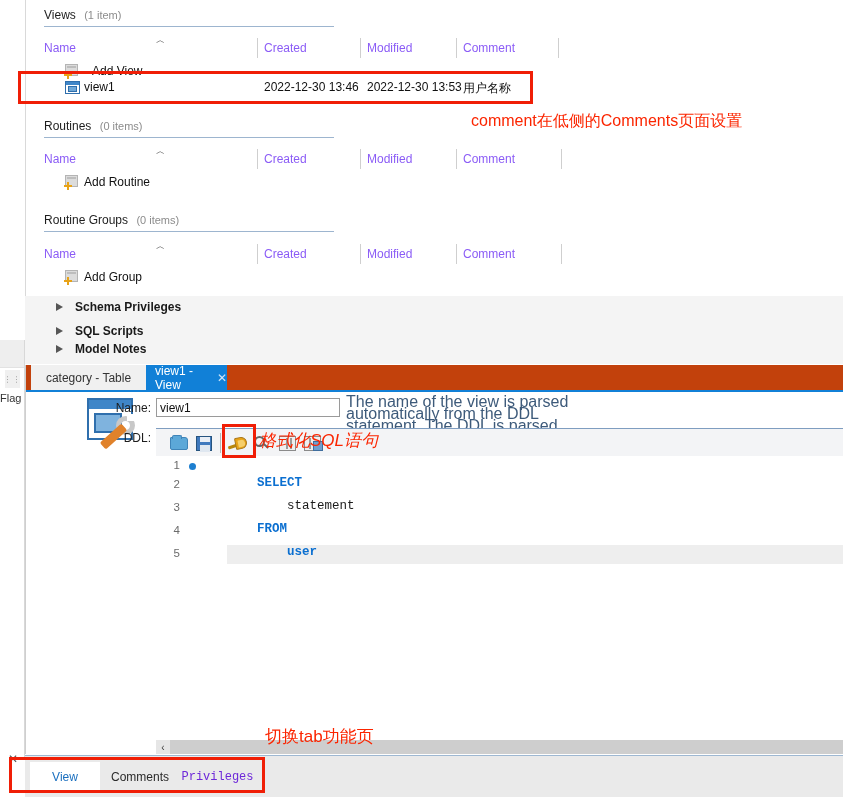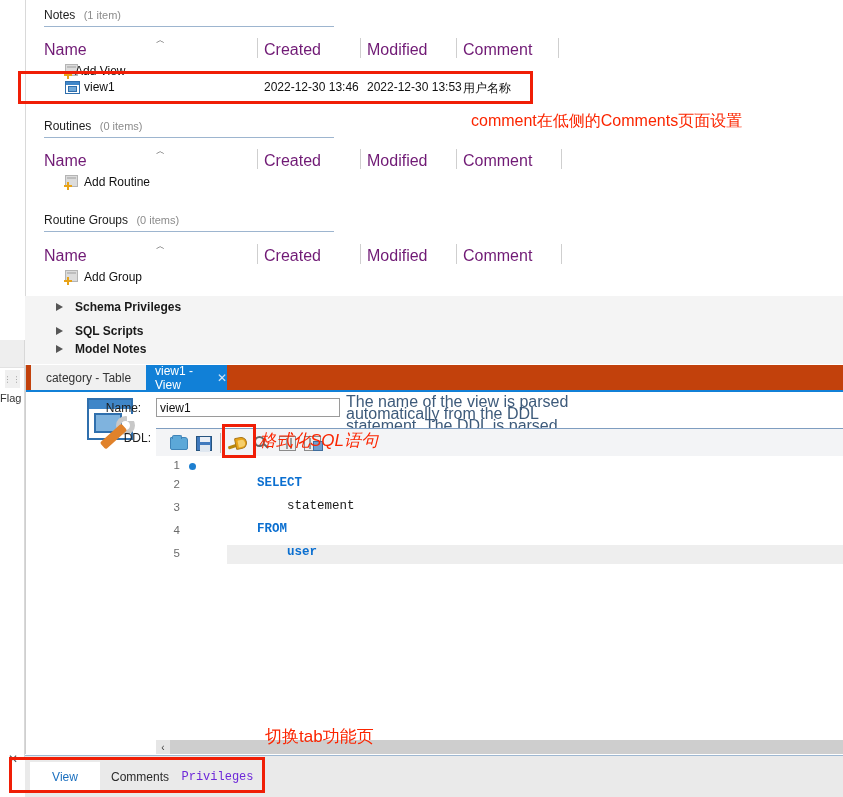--- a/index.html
+++ b/index.html
@@ -26,21 +26,21 @@
   
   #schema-panel {
     position:absolute; left:25px; top:0; width:818px; height:355px;
     background:#ffffff; border-left:1px solid #d9d9d9;
   }
   .grp-head { position:absolute; left:18px; font-size:12px; color:#222; }
   .grp-head .gname { font-weight:400; color:#1d1d1d; }
   .grp-head .gcount { color:#8c8c8c; margin-left:5px; font-size:11px; }
   .grp-rule { position:absolute; left:18px; width:290px; height:1px; background:#4d78a8; opacity:.55; }
 
-  .col-hdr { position:absolute; height:22px; font-size:16px; color:#701a75; }
+  .col-hdr { position:absolute; height:22px; font-size:12px; color:#8b5cf6; }
   .col-sep { position:absolute; width:1px; height:20px; background:#cfcfcf; }
   .caret-up { position:absolute; font-size:9px; color:#4a4a4a; }
 
   .tbl-row { position:absolute; height:21px; font-size:12px; color:#101010; }
   .row-cell { position:absolute; white-space:nowrap; }
 
   .ico16 { position:absolute; width:16px; height:15px; }
   
   .ico-ghost .sheet { position:absolute; left:1px; top:0px; width:13px; height:12px; background:#dcdcdc; border:1px solid #b4b4b4; }
   .ico-ghost .sheet:after { content:""; position:absolute; left:1px; top:1px; width:9px; height:2px; background:#bdbdbd; }
@@ -163,41 +163,41 @@
   <div id="rail-band-a"></div>
   <div id="rail-dots">⋮⋮</div>
   <div id="rail-flag">Flag</div>
   <div id="rail-bottom-x">✕</div>
   <div id="rail-vline"></div>
 </div>
 
 <div id="schema-panel">
 
   <div class="grp-head" style="top:8px">
-    <span class="gname">Notes</span>
+    <span class="gname">Views</span>
     <span class="gcount">(1 item)</span>
   </div>
   <div class="grp-rule" style="top:26px"></div>
 
   <div class="col-hdr" style="left:18px; top:41px">Name</div>
   <span class="caret-up" style="left:130px; top:34px">︿</span>
   <div class="col-sep" style="left:231px; top:38px"></div>
   <div class="col-hdr" style="left:238px; top:41px">Created</div>
   <div class="col-sep" style="left:334px; top:38px"></div>
   <div class="col-hdr" style="left:341px; top:41px">Modified</div>
   <div class="col-sep" style="left:430px; top:38px"></div>
   <div class="col-hdr" style="left:437px; top:41px">Comment</div>
   <div class="col-sep" style="left:532px; top:38px"></div>
 
   <div class="tbl-row" style="left:0; top:62px; width:800px">
     <span class="ico16 ico-ghost" style="left:38px; top:2px">
       <span class="sheet"></span>
         <span class="plus"></span>
     </span>
-    <span class="row-cell" style="left:49px; top:2px">Add View</span>
+    <span class="row-cell" style="left:66px; top:2px">Add View</span>
   </div>
 
   <div class="tbl-row" style="left:0; top:78px; width:800px">
     <span class="ico-view" style="left:39px; top:3px">
       <span class="b1"></span>
         <span class="b2"></span>
         <span class="b3"></span>
     </span>
     <span class="row-cell" style="left:58px; top:2px">view1</span>
     <span class="row-cell" style="left:238px; top:2px">2022-12-30 13:46</span>
@@ -287,21 +287,21 @@
 
 <div id="big-icon" style="position:absolute; left:85px; top:398px;">
   <span class="win"></span>
     <span class="winbar"></span>
     <span class="inner"></span>
   <span class="wr-head"></span>
     <span class="wr-notch"></span>
     <span class="wr-h"></span>
 </div>
 
-<div class="lbl-right" style="left:96px; top:401px; width:55px;text-align:center;">Name:</div>
+<div class="lbl-right" style="left:96px; top:401px; width:55px;">Name:</div>
 <input id="name-input" value="view1" style="">
 <div id="hint">The name of the view is parsed automatically from the DDL statement. The DDL is parsed automatically while you type.</div>
 <div class="lbl-right" style="left:96px; top:431px; width:55px;">DDL:</div>
 
 <div id="ddl-toolbar">
   <div class="tb-btn" style="left:14px">
       <span class="ic-folder"></span>
     </div>
   <div class="tb-btn" style="left:39px">
       <span class="ic-save"></span>

